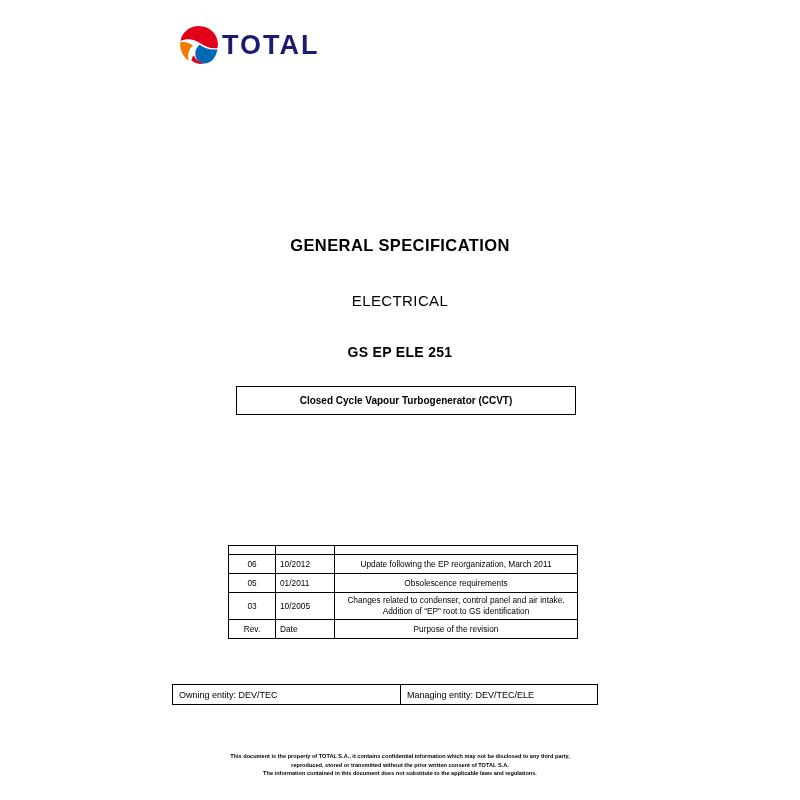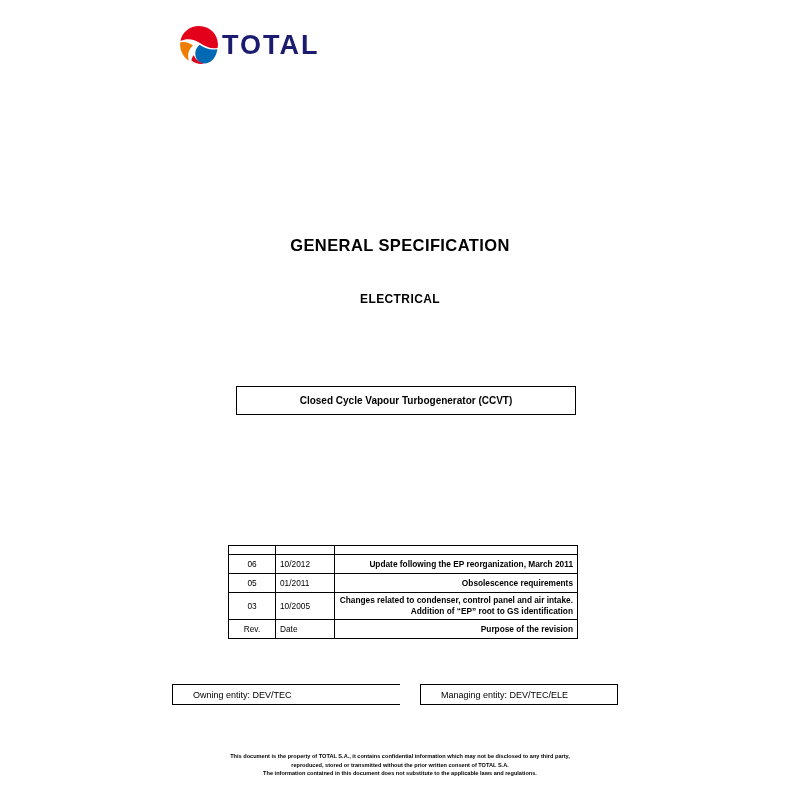--- a/index.html
+++ b/index.html
@@ -45,22 +45,22 @@
     top: 236px;
     width: 800px;
     text-align: center;
   }
   .doc-title {
     font-size: 16.5px;
     font-weight: bold;
     letter-spacing: 0.4px;
   }
   .doc-subtitle {
-    font-size: 12px;
-    font-weight: bold;
+    font-size: 15px;
+    font-weight: normal;
     margin-top: 37px;
     letter-spacing: 0.4px;
   }
   .doc-code {
     font-size: 14px;
     font-weight: bold;
     margin-top: 35px;
     letter-spacing: 0.3px;
   }
 
@@ -96,43 +96,43 @@
   .rev-table tr.head-strip td {
     border-left: 1px solid #000;
     border-right: 1px solid #000;
     border-top: 1px solid #000;
     border-bottom: 1px solid #000;
     height: 8px;
     padding: 0;
   }
   .col-rev { width: 38px; text-align: center; }
   .col-date { width: 50px; text-align: left; }
-  .col-purpose { text-align: right; padding-left: 5px; font-weight: bold; }
+  .col-purpose { text-align: center; padding-left: 5px; }
   .two-line { line-height: 1.35; }
 
   
   .entity-bar {
     position: absolute;
     left: 172px;
     top: 684px;
     width: 458px;
     display: flex;
     font-size: 9px;
     box-sizing: border-box;
   }
   .entity-cell {
     border: 1px solid #000;
-    padding: 4px 20px;
+    padding: 4px 6px;
     box-sizing: border-box;
     height: 21px;
     display: flex;
     align-items: center;
   }
   .entity-owning { width: 228px; border-right: none; }
-  .entity-managing { width: 198px; margin-left: 20px; }
+  .entity-managing { width: 198px; }
 
   
   .footer {
     position: absolute;
     left: 0;
     top: 752px;
     width: 800px;
     text-align: center;
     font-size: 5.6px;
     font-weight: bold;
@@ -152,20 +152,21 @@
       <path d="M39.4 25.2 C33 26.5 27 24.5 21.5 20.8 C17.5 24.3 16.2 29.6 18.4 34.5 C20.6 39 26 40.8 30.8 38.6 C35.2 36.6 38.4 31.3 39.4 25.2 Z" fill="#0069b4"></path>
       <path d="M13.5 36.5 C17 39.3 21.5 40.5 26 39.6 C21.3 38.6 17.6 35.6 15.8 31.3 C14.4 32.9 13.6 34.7 13.5 36.5 Z" fill="#e2001a"></path>
     </svg>
   </span>
   <span class="logo-text">TOTAL</span>
 </div>
 
 <div class="title-area">
   <div class="doc-title">GENERAL SPECIFICATION</div>
   <div class="doc-subtitle">ELECTRICAL</div>
+  <div class="doc-code">GS EP ELE 251</div>
 </div>
 
 <div class="subject-box">
   <span>Closed Cycle Vapour Turbogenerator (CCVT)</span>
 </div>
 
 <table class="rev-table">
   <tbody>
     <tr class="head-strip">
       <td class="col-rev"></td>

